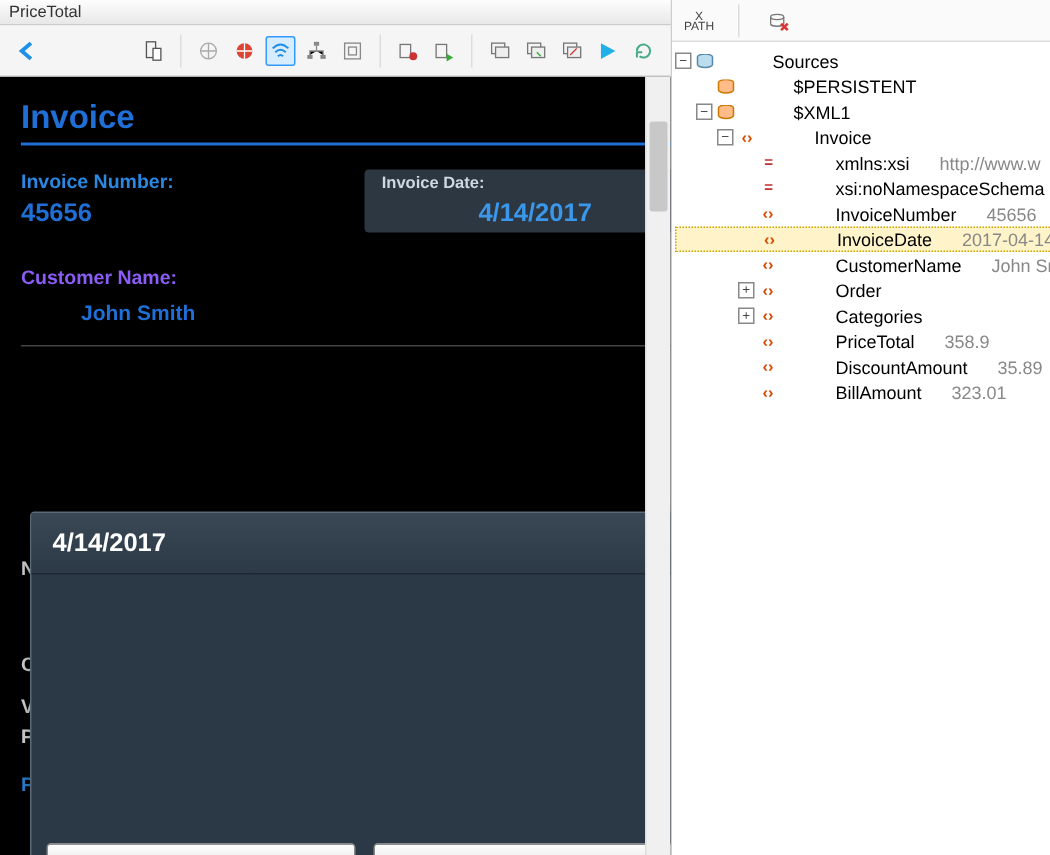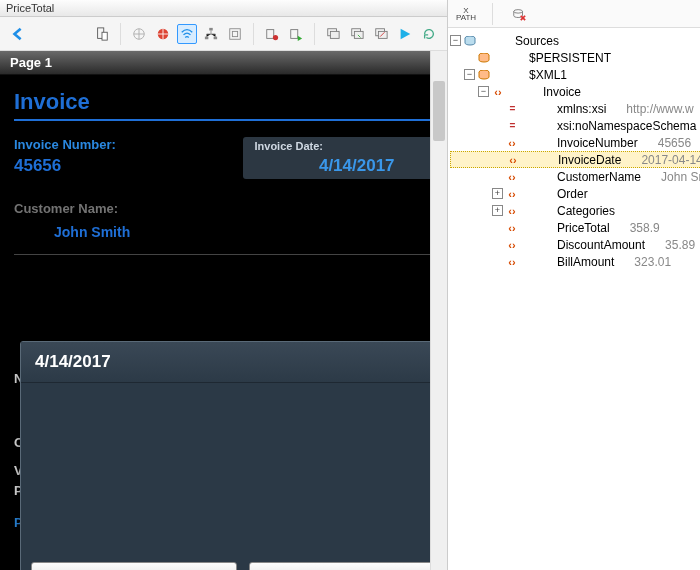--- a/index.html
+++ b/index.html
@@ -22,21 +22,21 @@
 h1.inv-title { color: #1f6fd6; font-size: 22px; font-weight: bold; margin: 6px 0 4px 0; }
 .hr-blue { border: none; border-top: 2px solid #1f6fd6; margin-bottom: 16px; }
 .row2 { display: flex; }
 .field-label { color: #2a88e0; font-weight: bold; font-size: 13px; }
 .field-value { color: #1f6fd6; font-weight: bold; font-size: 17px; margin-top: 4px; }
 .col { flex: 1; }
 .date-box { background: #2c3742; border-radius: 3px; padding: 3px 12px; text-align: center; }
 .date-label { color: #cfd8e2; font-weight: bold; font-size: 11px; text-align: left; }
 .date-val { color: #3a97e9; font-size: 17px; font-weight: bold; margin-top: 4px; }
 .section { margin-top: 22px; }
-.cust-label { color: #737373; font-weight: bold; font-size: 13px; }
+.cust-label { color: #8b5cf6; font-weight: bold; font-size: 13px; }
 .cust-val { color: #1f6fd6; font-weight: bold; margin-top: 8px; font-size: 14px; margin-left: 40px; }
 .hr-grey { border: none; border-top: 1px solid #444; margin-top: 14px; }
 .peek-left { position: absolute; left: 14px; color: #e0e0e0; font-size: 13px; font-weight: bold; }
 .yellow-peek { position: absolute; right: 30px; width: 8px; height: 18px; background: #ffe23a; }
 
 .picker { position: absolute; left: 20px; top: 290px; width: 445px; height: 258px; background: #2b3946; border: 1px solid #5a6a78; border-radius: 3px; box-shadow: 0 2px 12px rgba(0,0,0,0.5); }
 .picker-head { background: linear-gradient(#3a4856,#2c3a47); color: #fff; font-size: 17px; font-weight: bold; padding: 10px 14px; border-bottom: 1px solid #1e2832; }
 .picker-body { height: 160px; display: flex; align-items: center; justify-content: center; gap: 26px; padding-top: 8px; }
 .spinner-col { display: flex; flex-direction: column; align-items: center; gap: 12px; }
 .tri-up, .tri-down { width: 0; height: 0; border-left: 8px solid transparent; border-right: 8px solid transparent; cursor: pointer; }
@@ -154,21 +154,20 @@
     <div class="tb-btn">
         <svg viewBox="0 0 16 16">
           <path d="M3 8a5 5 0 1 1 2 4" fill="none" stroke="#4a8" stroke-width="1.5"></path>
           <path d="M3 13v-4h4" fill="none" stroke="#4a8" stroke-width="1.5"></path>
         </svg>
       </div>
   </div>
 
   <div class="sim-body">
     <div class="phone-frame">
-      <div class="page-header">Page 1</div>
       <div class="page-content">
         <h1 class="inv-title">Invoice</h1>
         <hr class="hr-blue">
         <div class="row2">
           <div class="col">
             <div class="field-label">Invoice Number:</div>
             <div class="field-value">45656</div>
           </div>
           <div class="col">
             <div class="date-box">

